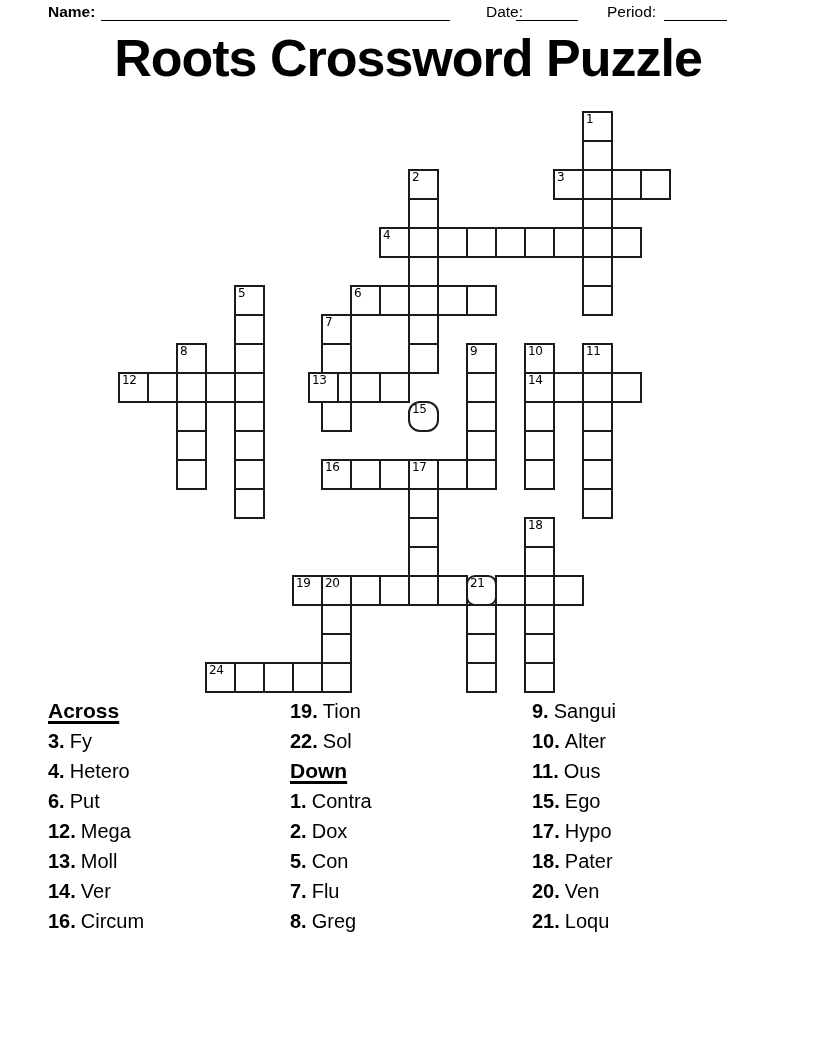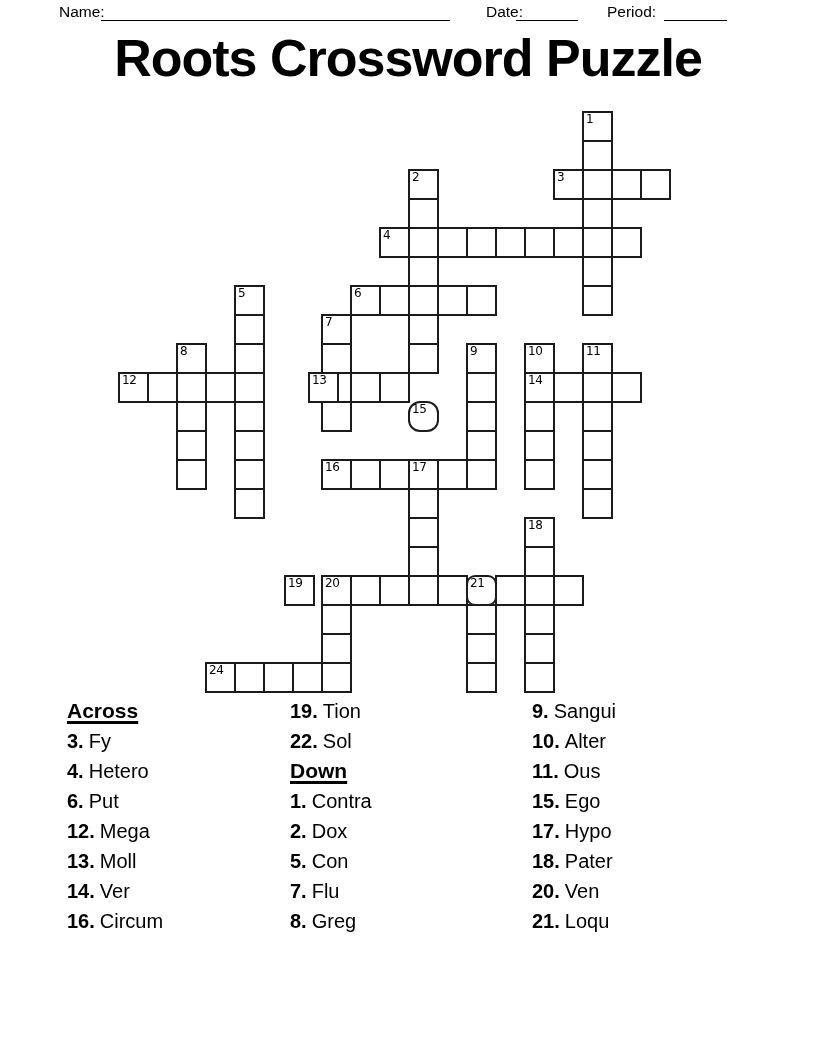--- a/index.html
+++ b/index.html
@@ -3,21 +3,21 @@
 <meta charset="utf-8">
 <style>
   html,body{margin:0;padding:0;}
   body{
     width:816px;height:1056px;position:relative;overflow:hidden;
     background:#ffffff;color:#000;
     font-family:"Liberation Sans", sans-serif;
   }
   
   .hdr-label{position:absolute;top:3px;font-size:15.5px;letter-spacing:0;}
-  #name-label{left:59px;}
+  #name-label{left:48px;font-weight:bold;}
   #date-label{left:486px;}
   #period-label{left:607px;}
   .hdr-line{position:absolute;top:20px;height:1px;background:#000;}
   #name-line{left:101px;width:349px;}
   #date-line{left:516px;width:62px;}
   #period-line{left:664px;width:63px;}
   
   #title{
     position:absolute;left:0;right:0;top:28px;margin:0;
     text-align:center;font-size:52px;font-weight:bold;letter-spacing:-1px;
@@ -29,21 +29,21 @@
     position:absolute;width:31px;height:31px;box-sizing:border-box;
     border:2px solid #1b1b1b;background:#fff;
   }
   .cellnum{
     position:absolute;top:0;left:2px;
     font-size:12px;line-height:13px;letter-spacing:-0.5px;
     font-family:"DejaVu Sans", sans-serif;color:#000;
   }
   
   .clue-col{position:absolute;top:696px;}
-  #clue-col-1{left:48px;margin-left:19px;}
+  #clue-col-1{left:48px;}
   #clue-col-2{left:290px;}
   #clue-col-3{left:532px;}
   .clue,.clue-heading{height:30px;line-height:30px;font-size:20px;white-space:nowrap;}
   .clue b{font-weight:bold;margin-right:5px;}
   .clue-heading{font-weight:bold;font-size:21px;}
   .clue-heading span{
     text-decoration:underline;
     text-decoration-thickness:2.5px;
     text-underline-offset:3px;
   }
@@ -175,21 +175,21 @@
     <div class="cell" style="left: 290px; top: 435px;"></div>
     <div class="cell" style="left: 290px; top: 464px;"></div>
     <div class="cell" style="left: 406px; top: 406px;">
       <span class="cellnum">18</span>
     </div>
     <div class="cell" style="left: 406px; top: 435px;"></div>
     <div class="cell" style="left: 406px; top: 464px;"></div>
     <div class="cell" style="left: 406px; top: 493px;"></div>
     <div class="cell" style="left: 406px; top: 522px;"></div>
     <div class="cell" style="left: 406px; top: 551px;"></div>
-    <div class="cell" style="left: 166px; top: 464px; padding-left: 24px;">
+    <div class="cell" style="left: 174px; top: 464px; padding-left: 24px;">
       <span class="cellnum">19</span>
     </div>
     <div class="cell" style="left: 203px; top: 464px;">
       <span class="cellnum">20</span>
     </div>
     <div class="cell" style="left: 232px; top: 464px;"></div>
     <div class="cell" style="left: 261px; top: 464px;"></div>
     <div class="cell" style="left: 319px; top: 464px;"></div>
     <div class="cell" style="left: 348px; top: 464px; border-radius: 9px;">
       <span class="cellnum">21</span>

